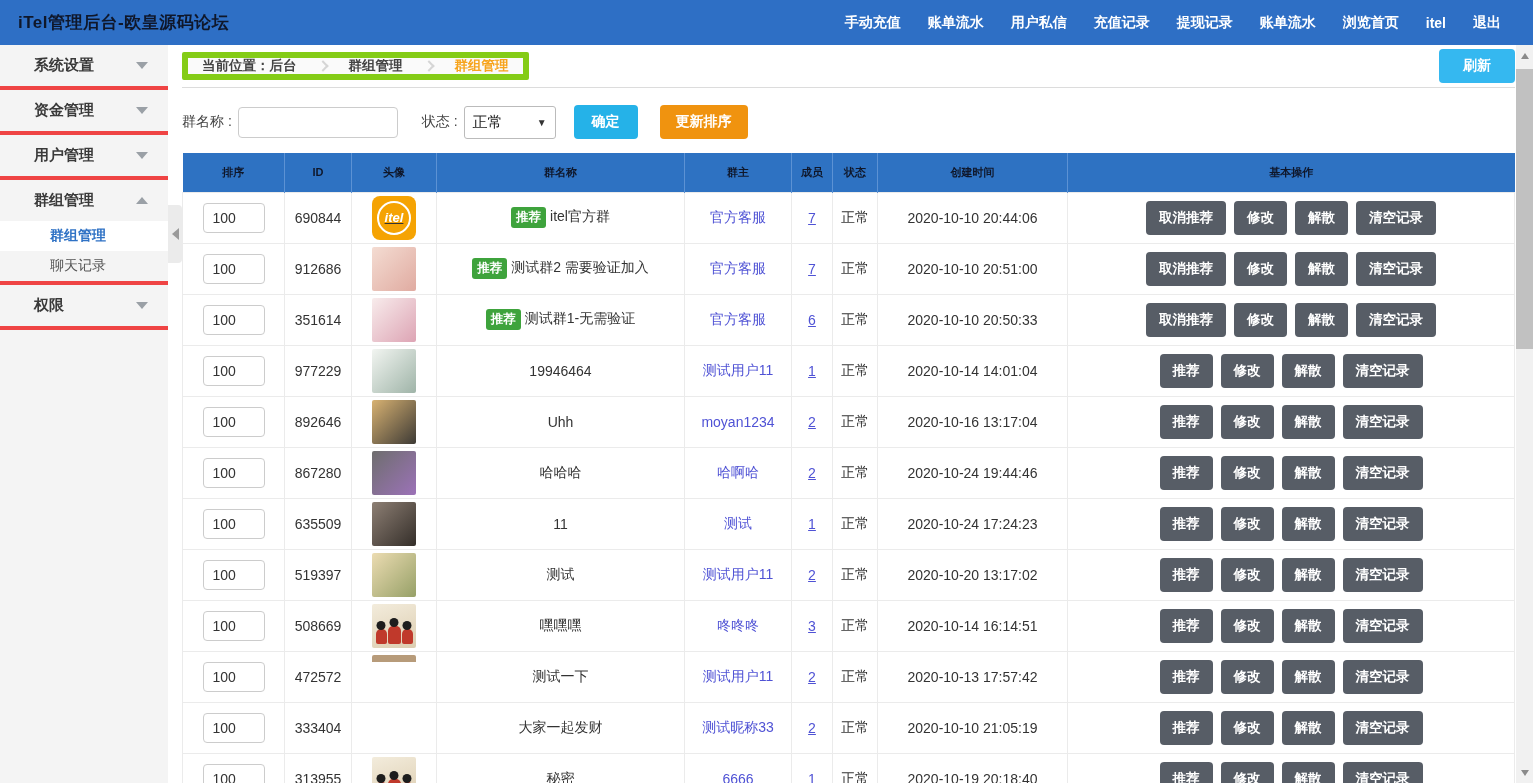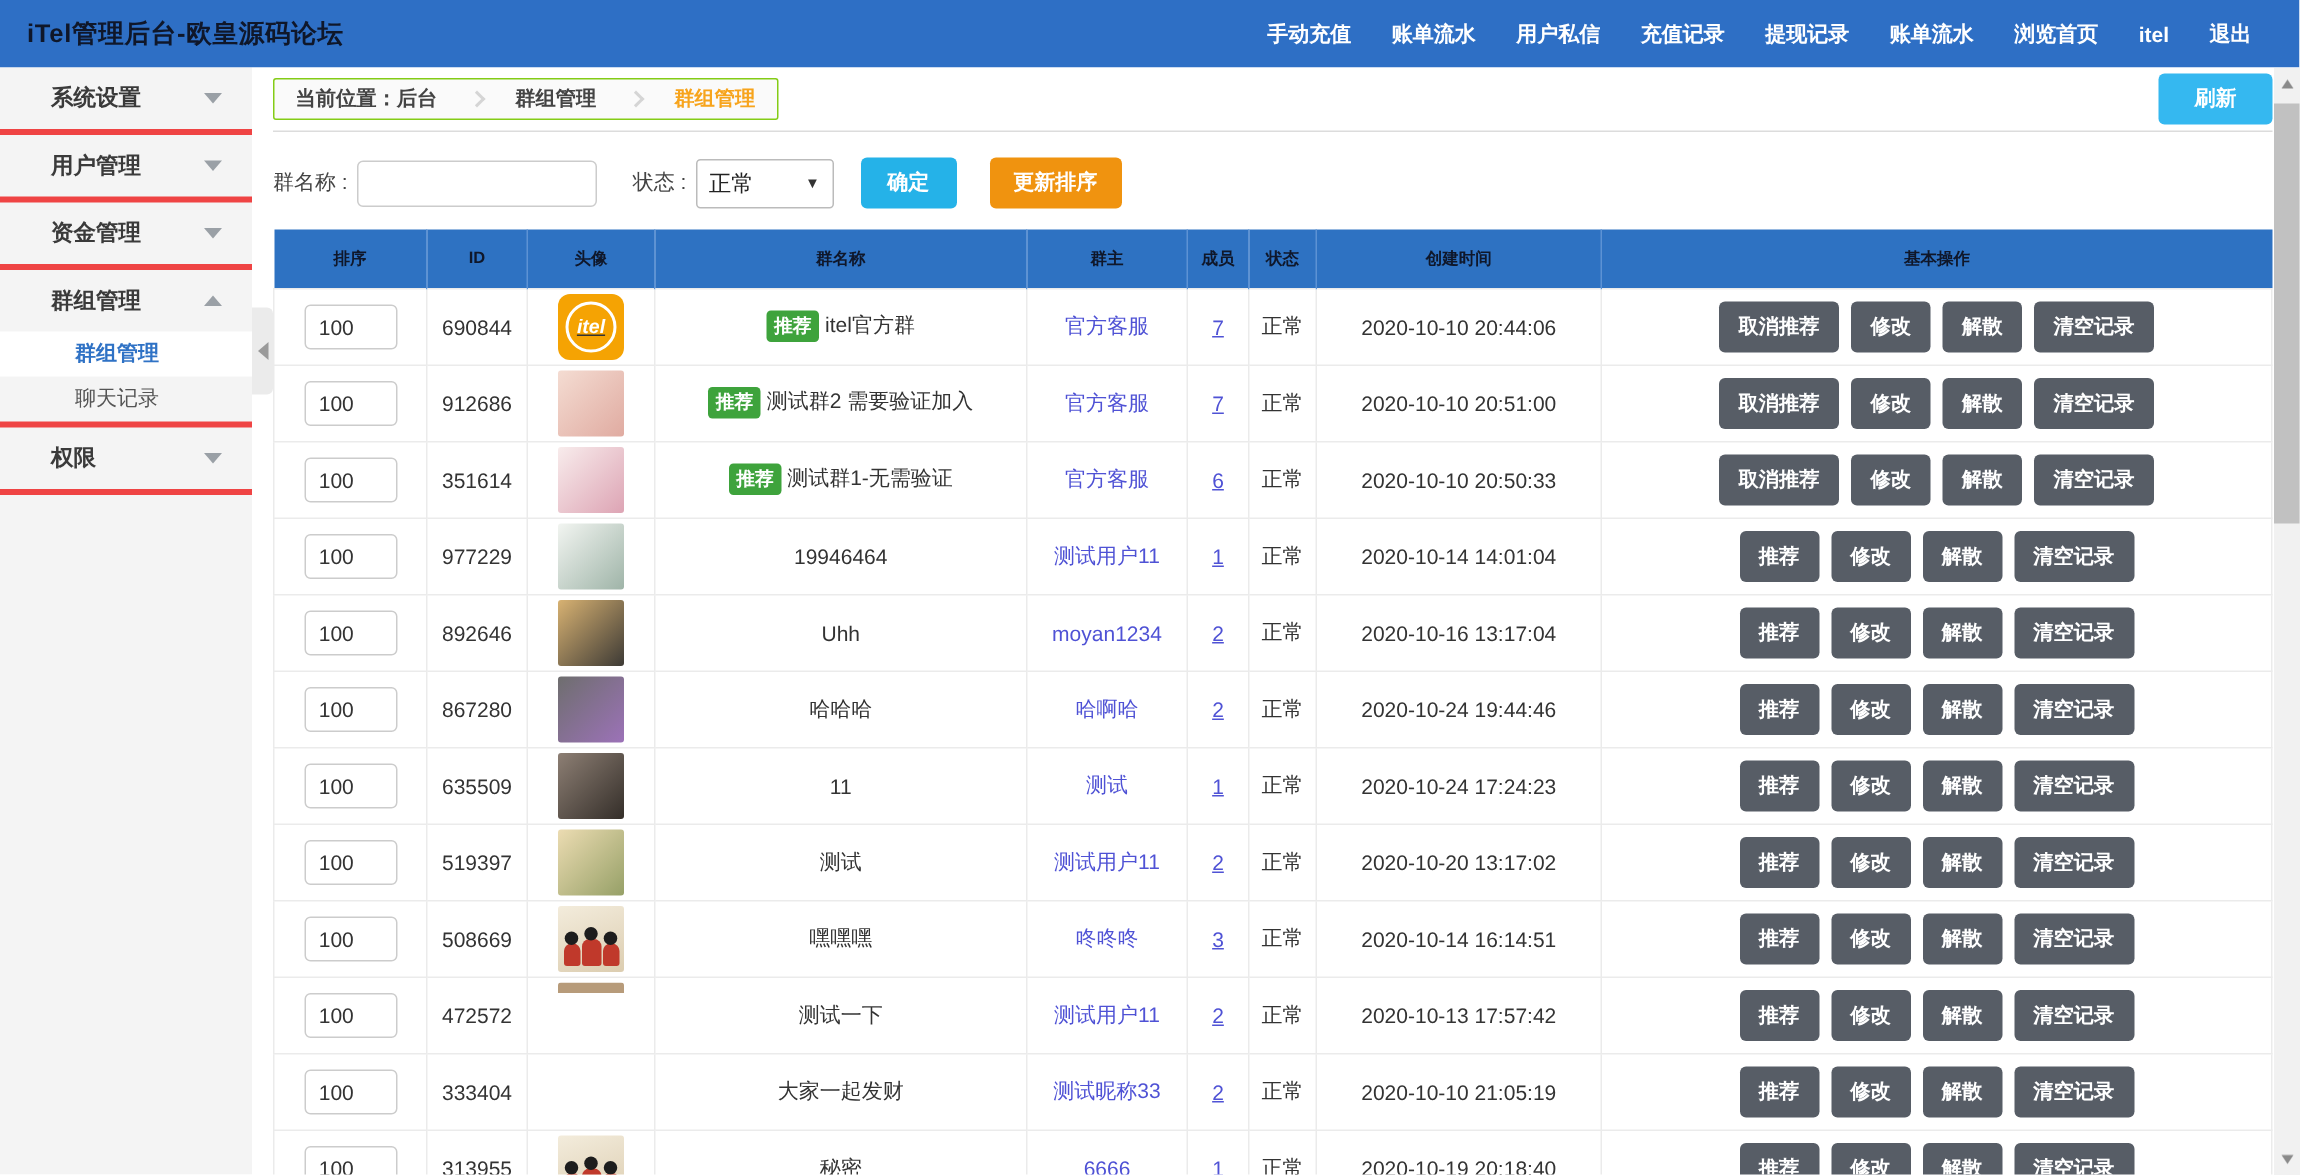--- a/index.html
+++ b/index.html
@@ -27,21 +27,21 @@
     color:#555; cursor:pointer; }
   .submenu-item.active { background:#fff; color:#2f72c5; font-weight:bold; }
   .collapse-handle { position:absolute; right:-14px; top:160px; width:14px; height:58px; background:#ebebeb;
     border-radius:0 4px 4px 0; display:flex; align-items:center; justify-content:center; cursor:pointer; z-index:5; }
   .collapse-handle .tri { width:0; height:0; border-top:6px solid transparent; border-bottom:6px solid transparent;
     border-right:7px solid #9a9a9a; }
 
   
   .content { flex:1; padding:0 18px 0 14px; background:#fff; min-width:0; }
   .crumb-strip { height:43px; display:flex; align-items:center; border-bottom:1px solid #dcdcdc; }
-  .breadcrumb { display:flex; align-items:center; border:1px solid #84cc16; background:#fafafa; height:28px;
+  .breadcrumb { display:flex; align-items:center; border:6px solid #84cc16; background:#fafafa; height:28px;
     padding:0 14px; font-size:13.5px; color:#444; font-weight:bold; border-radius:2px;gap:12px; }
   .crumb-sep { width:8px; height:8px; border-top:2px solid #d5d5d5; border-right:2px solid #d5d5d5;
     transform:rotate(45deg); margin:0 10px; }
   .crumb-last { color:#f7a41c; }
   .refresh-btn { margin-left:auto; background:#35b8f0; color:#fff; font-weight:bold; font-size:14px;
     border:none; border-radius:4px; padding:8px 24px; cursor:pointer; }
 
   
   .filter-row { display:flex; align-items:center; margin-top:17px; }
   .filter-label { font-size:14px; color:#444; margin-right:6px; white-space:nowrap; }
@@ -111,27 +111,27 @@
 
   <div class="sidebar">
     <div class="menu-group">
       <div class="menu-head">
         <span>系统设置</span>
         <span class="caret down"></span>
       </div>
     </div>
     <div class="menu-group">
       <div class="menu-head">
+        <span>资金管理</span>
+        <span class="caret down"></span>
+      </div>
+    </div>
+    <div class="menu-group">
+      <div class="menu-head">
         <span>用户管理</span>
-        <span class="caret down"></span>
-      </div>
-    </div>
-    <div class="menu-group">
-      <div class="menu-head">
-        <span>资金管理</span>
         <span class="caret down"></span>
       </div>
     </div>
     <div class="menu-group">
       <div class="menu-head">
         <span>群组管理</span>
         <span class="caret up"></span>
       </div>
       <div class="submenu-item active">群组管理</div>
       <div class="submenu-item">聊天记录</div>

